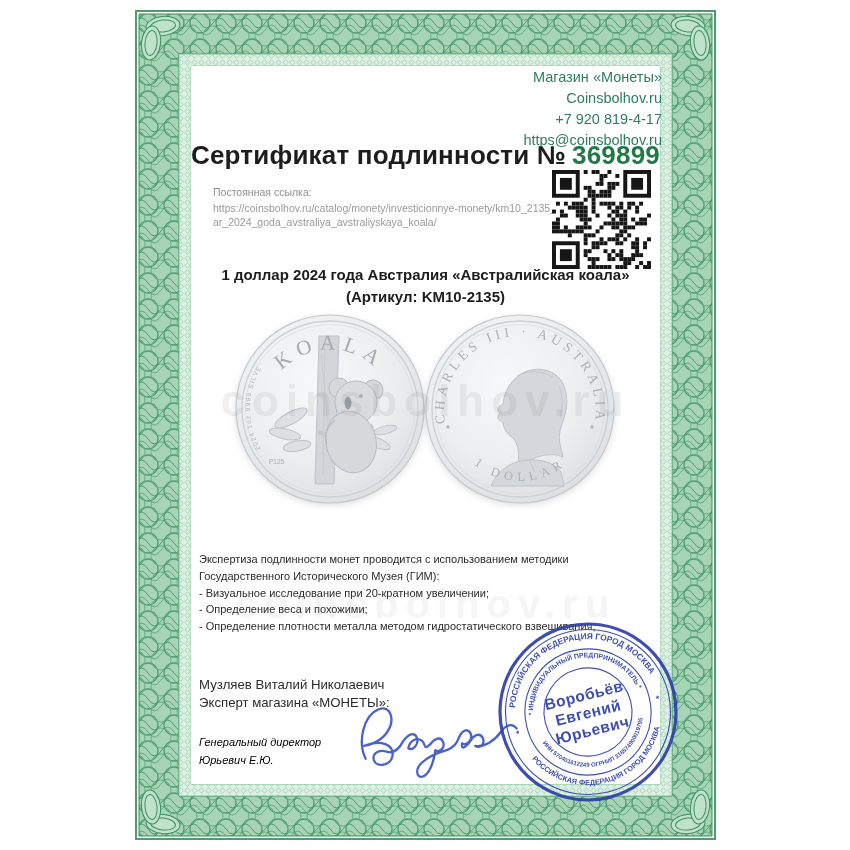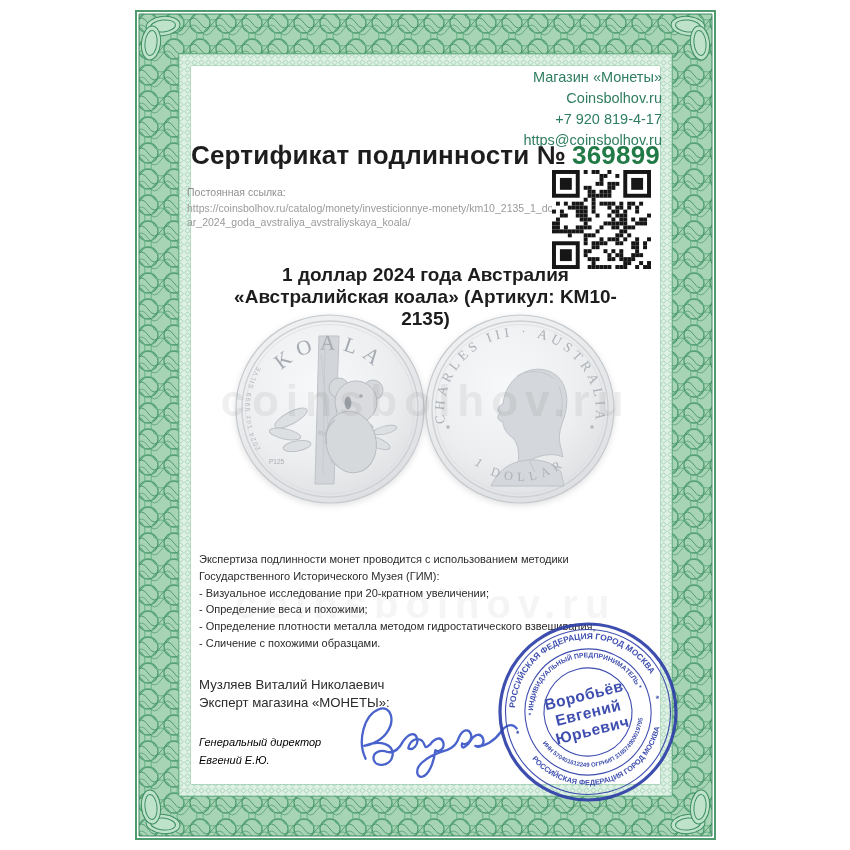--- a/index.html
+++ b/index.html
@@ -8,28 +8,28 @@
   .cert{position:absolute;left:135px;top:10px;width:581px;height:830px;background:#fff;}
   .frame-svg{position:absolute;left:0;top:0;z-index:1;}
   .content{position:absolute;left:0;top:0;width:581px;height:830px;z-index:2;}
 
   .header-block{position:absolute;top:57px;right:54px;text-align:right;
        color:#2e7d5f;font-size:14.5px;line-height:21px;font-weight:400;}
   .title-row{position:absolute;top:130px;left:0;width:100%;text-align:center;
        font-size:26px;font-weight:700;color:#1d1d1d;letter-spacing:.2px;}
   .title-row .num{color:#217a46;margin-left:6px;}
 
-  .permalink{position:absolute;left:52px;top:176px;width:372px;}
+  .permalink{position:absolute;left:78px;top:176px;width:372px;}
   .permalink .lbl{font-size:10.5px;color:#8f8f8f;margin-bottom:3px;}
   .permalink .url{font-size:10.5px;color:#9a9a9a;line-height:14px;word-break:break-all;}
 
   .qr{position:absolute;left:417px;top:160px;width:99px;height:99px;background:#fff;}
 
   .coin-title{position:absolute;top:254px;left:50%;transform:translateX(-50%);width:424px;
-       text-align:center;font-size:19px;font-weight:700;color:#1d1d1d;line-height:22px;}
+       text-align:center;font-size:15px;font-weight:700;color:#1d1d1d;line-height:22px;}
 
   .coin{position:absolute;width:190px;height:190px;filter:drop-shadow(0 2px 3px rgba(0,0,0,.12));}
   .coin.rev{left:100px;top:304px;}
   .coin.obv{left:290px;top:304px;}
 
   .watermark{position:absolute;left:0;width:100%;text-align:center;font-weight:700;
        letter-spacing:7px;color:rgba(110,110,110,.10);pointer-events:none;z-index:3;}
   .wm1{top:366px;font-size:44px;}
   .wm2{top:572px;font-size:40px;color:rgba(110,110,110,.07);}
 
@@ -373,31 +373,30 @@
     </svg>
 
     <div class="watermark wm1">coinsbolhov.ru</div>
     <div class="watermark wm2">coinsbolhov.ru</div>
 
     <div class="expertise">
       <div>Экспертиза подлинности монет проводится с использованием методики Государственного Исторического Музея (ГИМ):</div>
       <div>- Визуальное исследование при 20-кратном увеличении;</div>
       <div>- Определение веса и похожими;</div>
       <div>- Определение плотности металла методом гидростатического взвешивания;</div>
-      <div>- Сличение с похожими образцами.</div>
     </div>
 
     <div class="expert-block">
       <div>Музляев Виталий Николаевич</div>
       <div>Эксперт магазина «МОНЕТЫ»:</div>
     </div>
 
     <div class="director-block">
       <div>Генеральный директор</div>
-      <div>Евгений Е.Ю.</div>
+      <div>Юрьевич Е.Ю.</div>
     </div>
 
     <svg class="signature" width="180" height="95" viewBox="0 0 180 95">
       <path d="M12,64 C4,46 12,20 27,15 C39,11 44,27 33,40 C26,48 15,51 11,51
                C28,45 41,51 39,62 C37,72 22,74 20,65 C19,58 27,55 34,58
                C41,60 46,55 50,48 C56,40 62,39 64,45 C66,52 59,58 55,55
                C57,47 64,44 69,48 C73,52 70,58 77,52 C82,46 88,44 90,50
                C92,56 86,61 82,58 C80,70 75,82 68,84 C62,85 61,76 68,70
                C76,63 86,60 94,58 C100,56 104,52 106,46 C110,38 116,37 118,43
                C120,49 113,55 109,52 C107,60 114,55 118,49 C122,43 128,42 130,48

